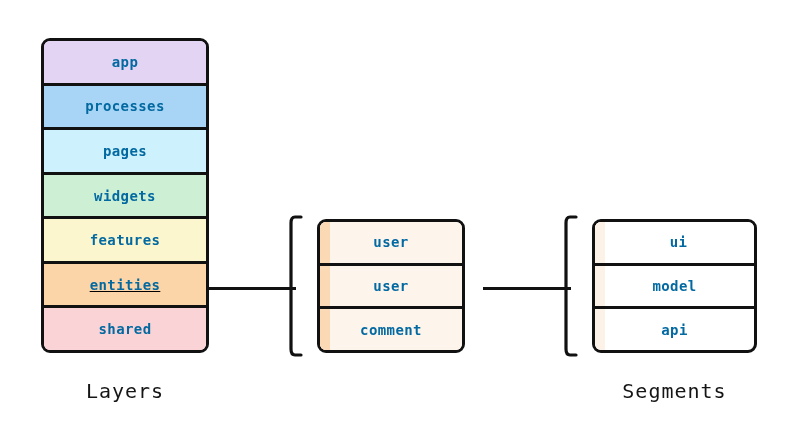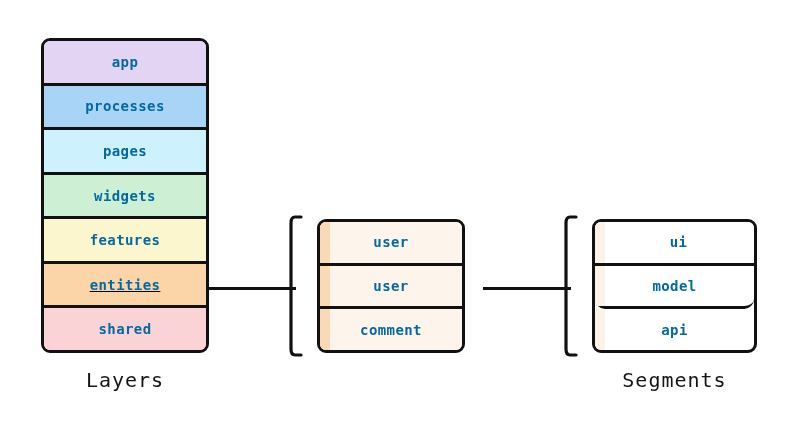--- a/index.html
+++ b/index.html
@@ -117,21 +117,21 @@
     width: 87px;
   }
   #connector-slices-segments {
     left: 483px;
     width: 88px;
   }
 
   
   .caption {
     position: absolute;
-    top: 368px;
+    top: 379px;
     text-align: center;
     font-size: 20px;
     color: #151515;
     letter-spacing: 1px;
     line-height: 1.2;
   }
   #caption-layers {
     left: 41px;
     width: 168px;
   }
@@ -202,21 +202,21 @@
     <svg viewBox="0 0 14 142" preserveAspectRatio="none" aria-hidden="true">
       <path d="M 12 2 L 6 2 Q 2 2 2 8 L 2 134 Q 2 140 6 140 L 12 140" fill="none" stroke="#111111" stroke-width="3.2" stroke-linecap="round" stroke-linejoin="round"></path>
     </svg>
   </div>
 
   <div class="stack" id="segments-stack">
       <div class="row" style="background: rgb(255, 255, 255); padding-left: 8px;">
         <span class="accent" style="background: rgb(253, 242, 232);"></span>
         <span class="row-label">ui</span>
       </div>
-      <div class="row" style="background: rgb(255, 255, 255); border-radius: 10px;">
+      <div class="row" style="background: rgb(255, 255, 255);">
         <span class="accent" style="background: rgb(253, 242, 232);"></span>
         <span class="row-label">model</span>
       </div>
       <div class="row" style="background: rgb(255, 255, 255); border-radius: 15px;">
         <span class="accent" style="background: rgb(253, 242, 232);"></span>
         <span class="row-label">api</span>
       </div>
     </div>
 
   <div class="caption" id="caption-layers">Layers</div>

